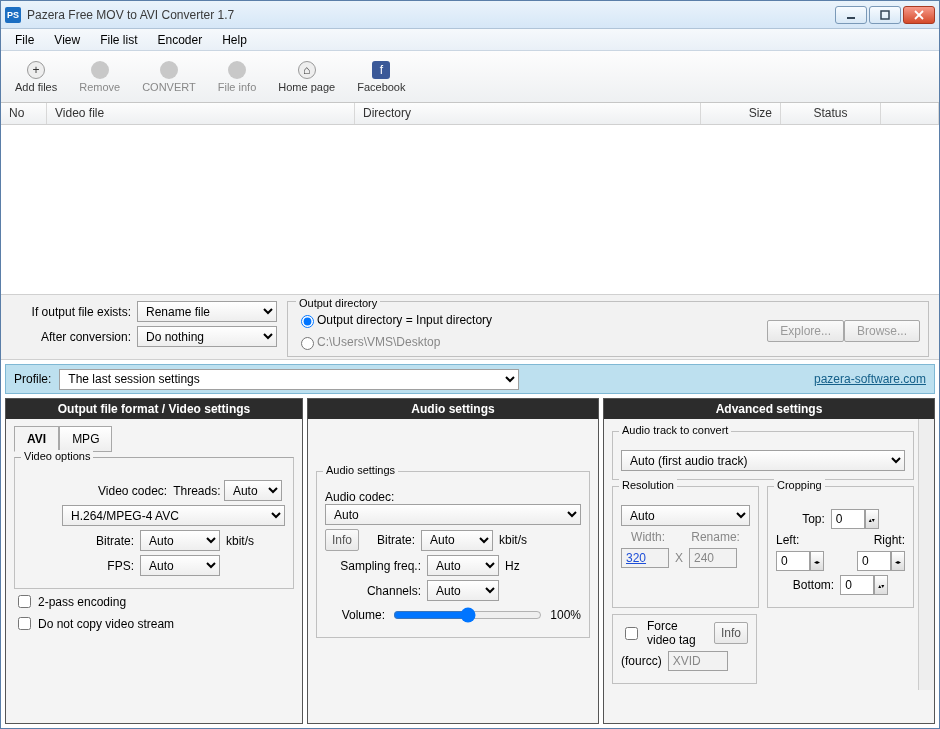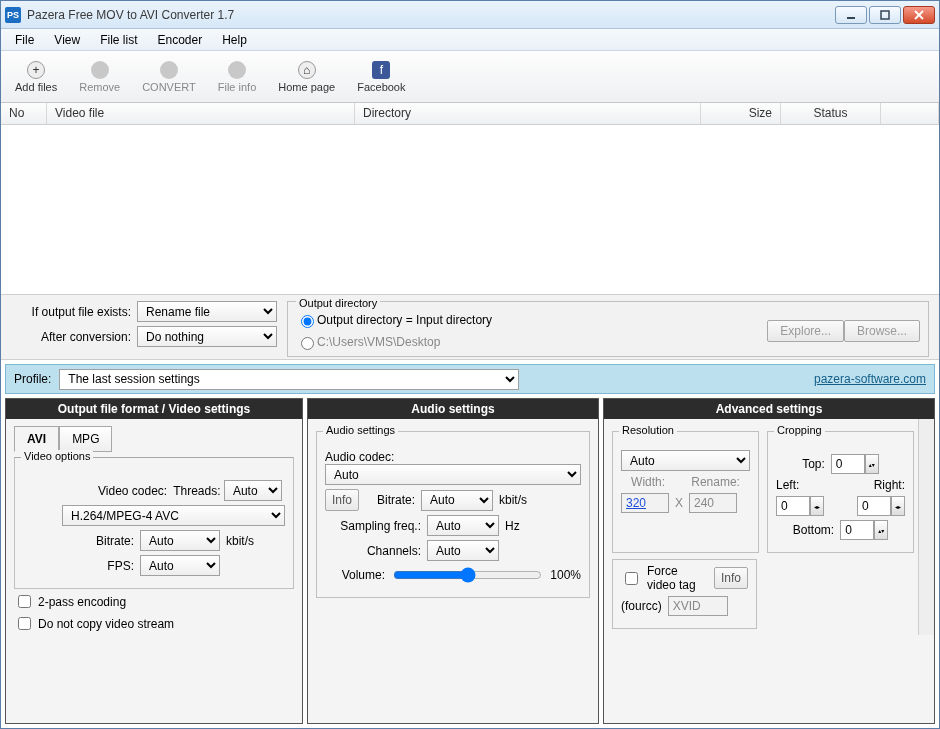--- a/index.html
+++ b/index.html
@@ -42,21 +42,21 @@
 .tabs .tab { padding:5px 12px; border:1px solid #a8a8a8; background:linear-gradient(#fff,#eee); cursor:pointer; position:relative; top:1px;}
 .tabs .tab.active { background:#f4f4f4; border-bottom:1px solid #f4f4f4; font-weight:bold;}
 .group { border:1px solid #c0c0c0; padding:18px 8px 8px 8px; margin-top:6px; position:relative;}
 .group .glegend { position:absolute; top:-8px; left:6px; background:#f4f4f4; padding:0 3px; font-size:11px;}
 .row { display:flex; align-items:center; gap:6px; margin:4px 0;}
 .row label.r { min-width:72px; text-align:right;}
 .chk { display:flex; align-items:center; gap:4px; margin:3px 0;}
 input[type=text]{height:20px; border:1px solid #a0a0a0; padding:1px 4px;}
 .slider { flex:1; }
 .panel.adv { flex:1; }
-.panel.vid{width:298px;} .panel.aud{width:292px;}
+.panel.vid{width:298px;} .panel.aud{width:292px;gap:40px;}
 .scrollv { width:16px; background:#eee; border-left:1px solid #ccc; position:absolute; right:0; top:0; bottom:0;}
 .spin { display:inline-flex; align-items:center; }
 .spin input{width:34px;}
 .spin .sb{width:14px;height:20px;border:1px solid #a0a0a0;background:linear-gradient(#fff,#ddd);display:flex;flex-direction:column;font-size:6px;align-items:center;justify-content:center;}
 </style>
 </head>
 <body>
 
 <div class="window">
   <div class="titlebar">
@@ -231,20 +231,24 @@
             <span>100%</span>
             </div>
         </div>
       </div>
     </div>
 
     <div class="panel adv">
       <div class="phead">Advanced settings</div>
       <div class="pbody" style="padding-right:20px;">
         <div class="scrollv"></div>
+        <div class="group">
+          <span class="glegend">Audio track to convert</span>
+          <select class="select" style="width:100%"><option>Auto (first audio track)</option></select>
+        </div>
         <div style="display:flex;gap:8px;">
           <div class="group" style="flex:1">
             <span class="glegend">Resolution</span>
             <select class="select" style="width:100%"><option>Auto</option></select>
             <div class="row" style="color:#888;font-size:11px;justify-content:space-around;">
                 <span>Width:</span>
                 <span>Rename:</span>
               </div>
             <div class="row">
                 <input type="text" style="width: 48px; color: #1d4ed8; text-decoration: underline;" disabled="" value="320">

